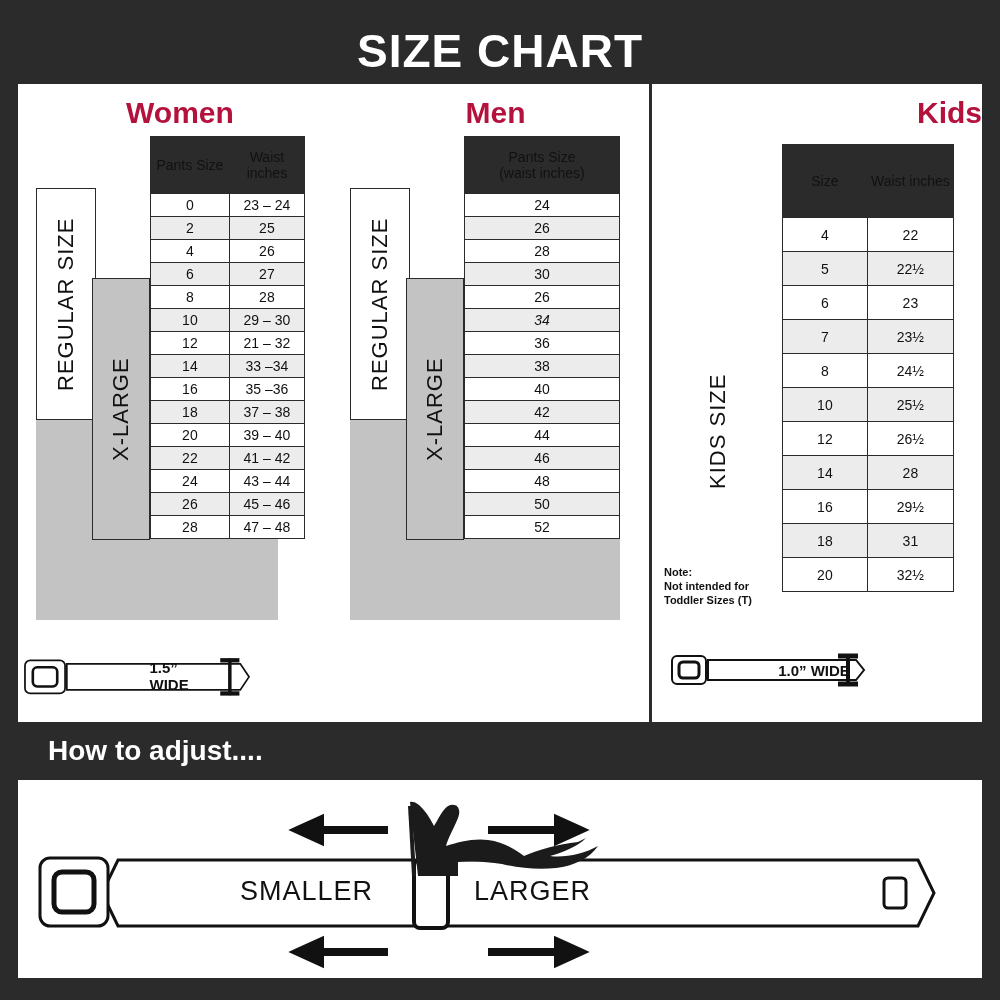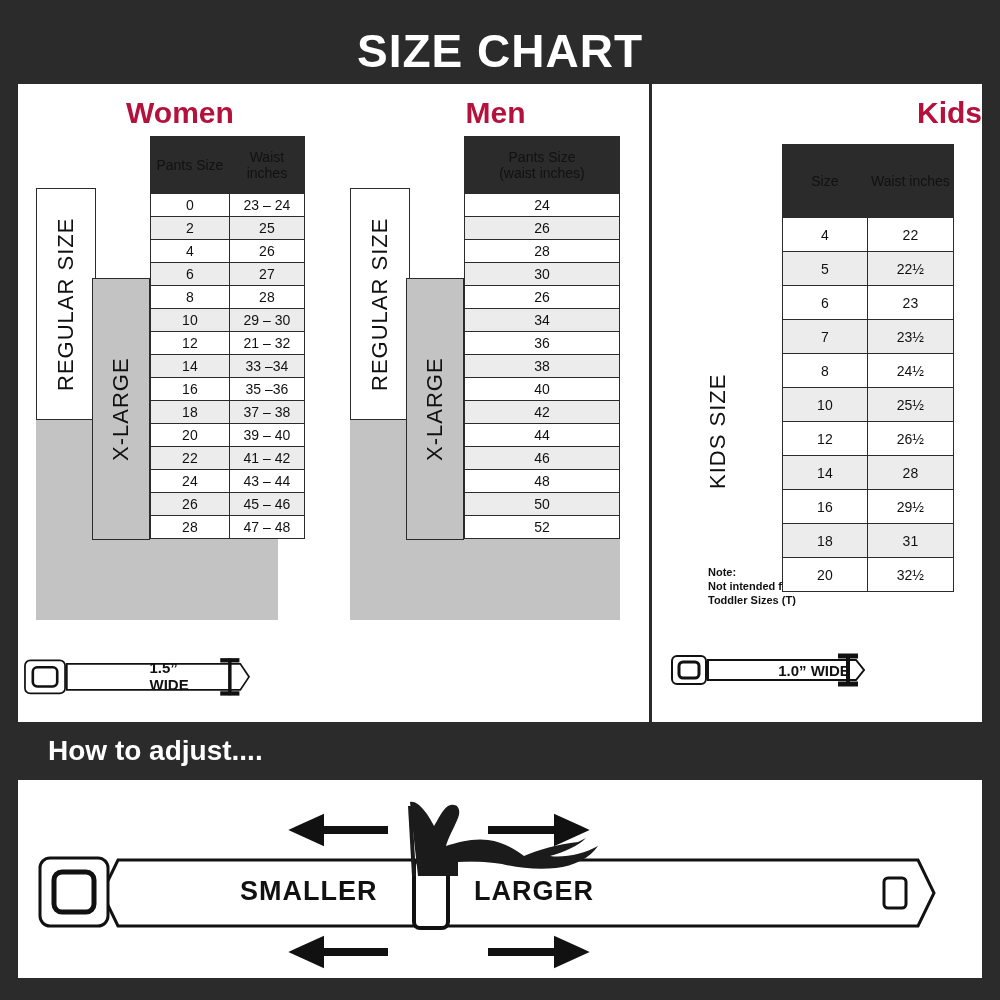--- a/index.html
+++ b/index.html
@@ -60,21 +60,21 @@
   .note{
     font-size:11px;font-weight:bold;color:#111;line-height:1.25;
   }
 
   .howto-bar{
     height:58px;background:#2b2b2b;display:flex;align-items:center;text-align:center;
   }
   .howto-bar .t{color:#fff;font-size:28px;font-weight:bold;padding-left:30px;}
   .bottom-panel{height:198px;background:#fff;position:relative;}
   .big-word{
-    font-size:27px;font-weight:bold;color:#111;letter-spacing:1px;
+    font-size:27px;font-weight:normal;color:#111;letter-spacing:1px;
   }
 </style>
 </head>
 <body>
 
 <div class="page">
 
   <div class="title-bar">
     <div class="t">SIZE CHART</div>
   </div>
@@ -205,21 +205,21 @@
           <tr class="row-plain">
                 <td style="height:20px;">28</td>
               </tr>
           <tr class="row-alt">
                 <td style="height:20px;">30</td>
               </tr>
           <tr class="row-plain">
                 <td style="height:20px;">26</td>
               </tr>
           <tr class="row-alt">
-                <td style="height:20px;">34</td>
+                <td style="height:20px;font-style:italic;">34</td>
               </tr>
           <tr class="row-plain">
                 <td style="height:20px;">36</td>
               </tr>
           <tr class="row-alt">
                 <td style="height:20px;">38</td>
               </tr>
           <tr class="row-plain">
                 <td style="height:20px;">40</td>
               </tr>
@@ -245,21 +245,21 @@
           </table>
       </div>
     </div>
 
     <div class="col col-kids">
       <div class="sec-title kid-title">Kids</div>
 
       <div style="position:relative;height:500px;">
         <div class="vlabel" style="position:absolute;left:36px;top:180px;width:60px;height:230px;">KIDS SIZE</div>
 
-        <div class="note" style="position:absolute;left:12px;top:430px;width:120px;margin-left:44px;">
+        <div class="note" style="position:absolute;left:12px;top:430px;width:120px;">
           <div>Note:</div>
           <div>Not intended for</div>
           <div>Toddler Sizes (T)</div>
         </div>
 
         <table class="tbl" style="position:absolute;left:130px;top:8px;width:172px;">
           <tbody>
               <tr>
             <th class="hdr-black" style="width:86px;height:68px;padding:2px;">Size</th>
             <th class="hdr-black" style="width:86px;height:68px;padding:2px;">Waist inches</th>

